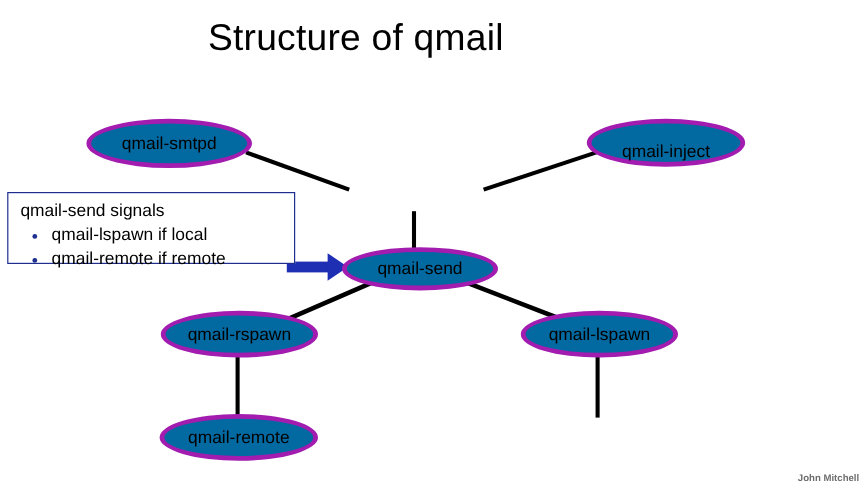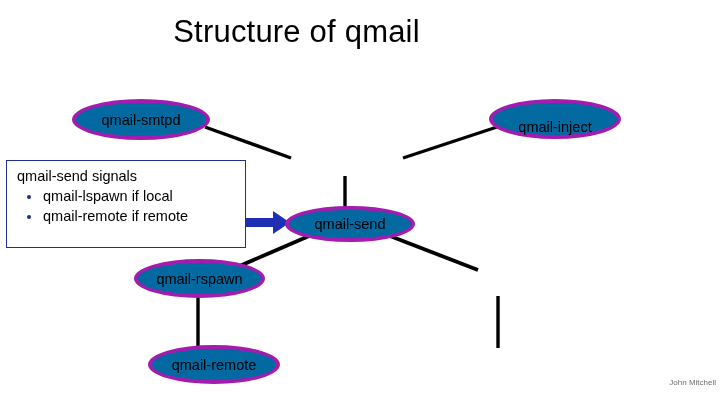--- a/index.html
+++ b/index.html
@@ -80,24 +80,25 @@
     left: 10px;
     top: 8px;
     width: 4px;
     height: 4px;
     background: #1f2f8f;
     border-radius: 50%;
   }
   #credit {
     position: absolute;
     right: 4px;
-    bottom: 18px;
+    bottom: 2px;
     font-size: 8px;
     color: #6d6d6d;
     white-space: nowrap;
+    font-weight: bold;
   }
 </style>
 </head>
 <body>
 
 <div id="slide">
 
   <div id="title">Structure of qmail</div>
 
   <svg class="edges" viewBox="0 0 720 405" xmlns="http://www.w3.org/2000/svg">
@@ -132,27 +133,30 @@
 
 
   <div class="node" style="left:134px; top:259px; width:131px; height:39px;">
     <span>qmail-rspawn</span>
   </div>
 
   <div class="node" style="left:285px; top:206px; width:130px; height:36px;">
     <span>qmail-send</span>
   </div>
 
+  <div class="node" style="left:434px; top:259px; width:131px; height:39px;">
+    <span>qmail-lspawn</span>
+  </div>
 
-  <div class="node" style="left:148px; top:345px; width:132px; height:39px;">
+  <div class="node" style="left:133px; top:345px; width:132px; height:39px;">
     <span>qmail-remote</span>
   </div>
 
 
-  <div class="callout" style="left:6px; top:160px; width:240px; height:88px;">
+  <div class="callout" style="left:6px; top:160px; width:240px; height:60px;">
     <div class="callout-head">qmail-send signals</div>
     <ul class="callout-list">
       <li>qmail-lspawn if local</li>
       <li>qmail-remote if remote</li>
     </ul>
   </div>
 
   <div id="credit">John Mitchell</div>
 
 </div>

